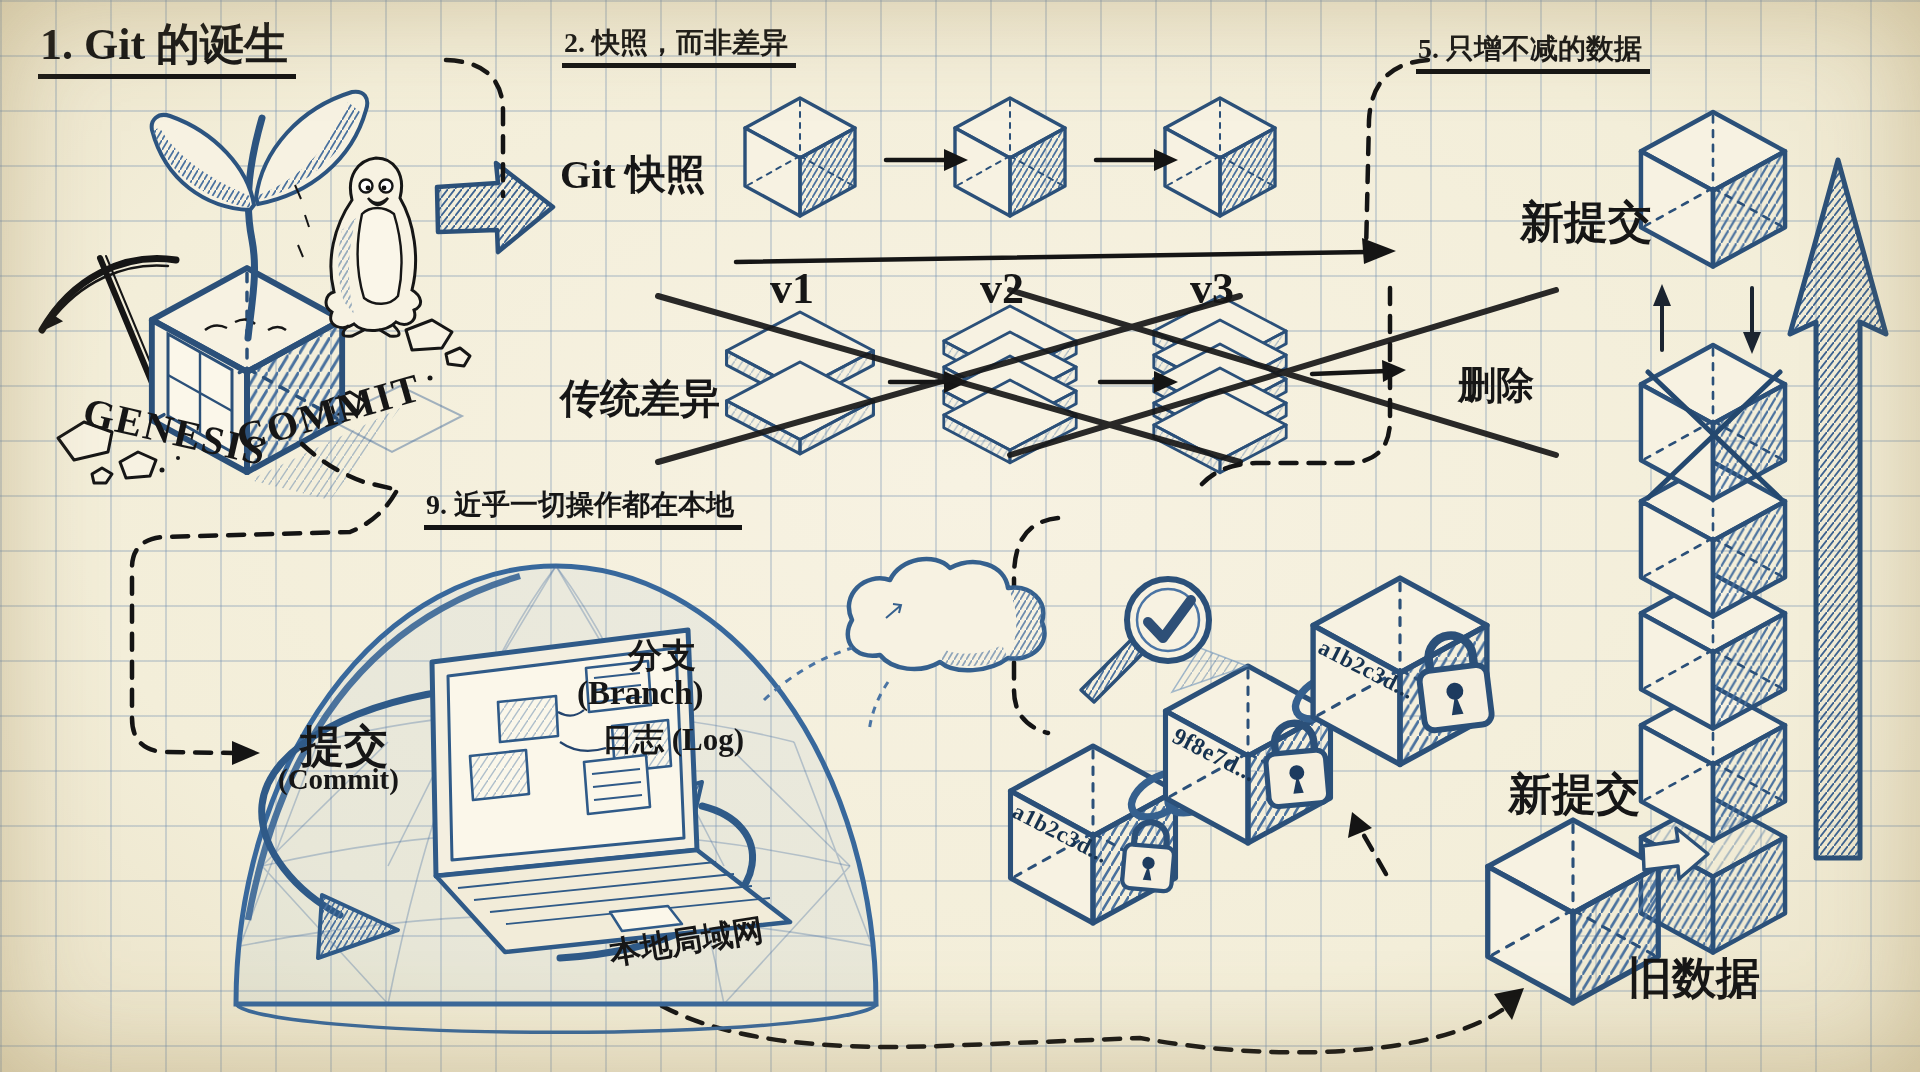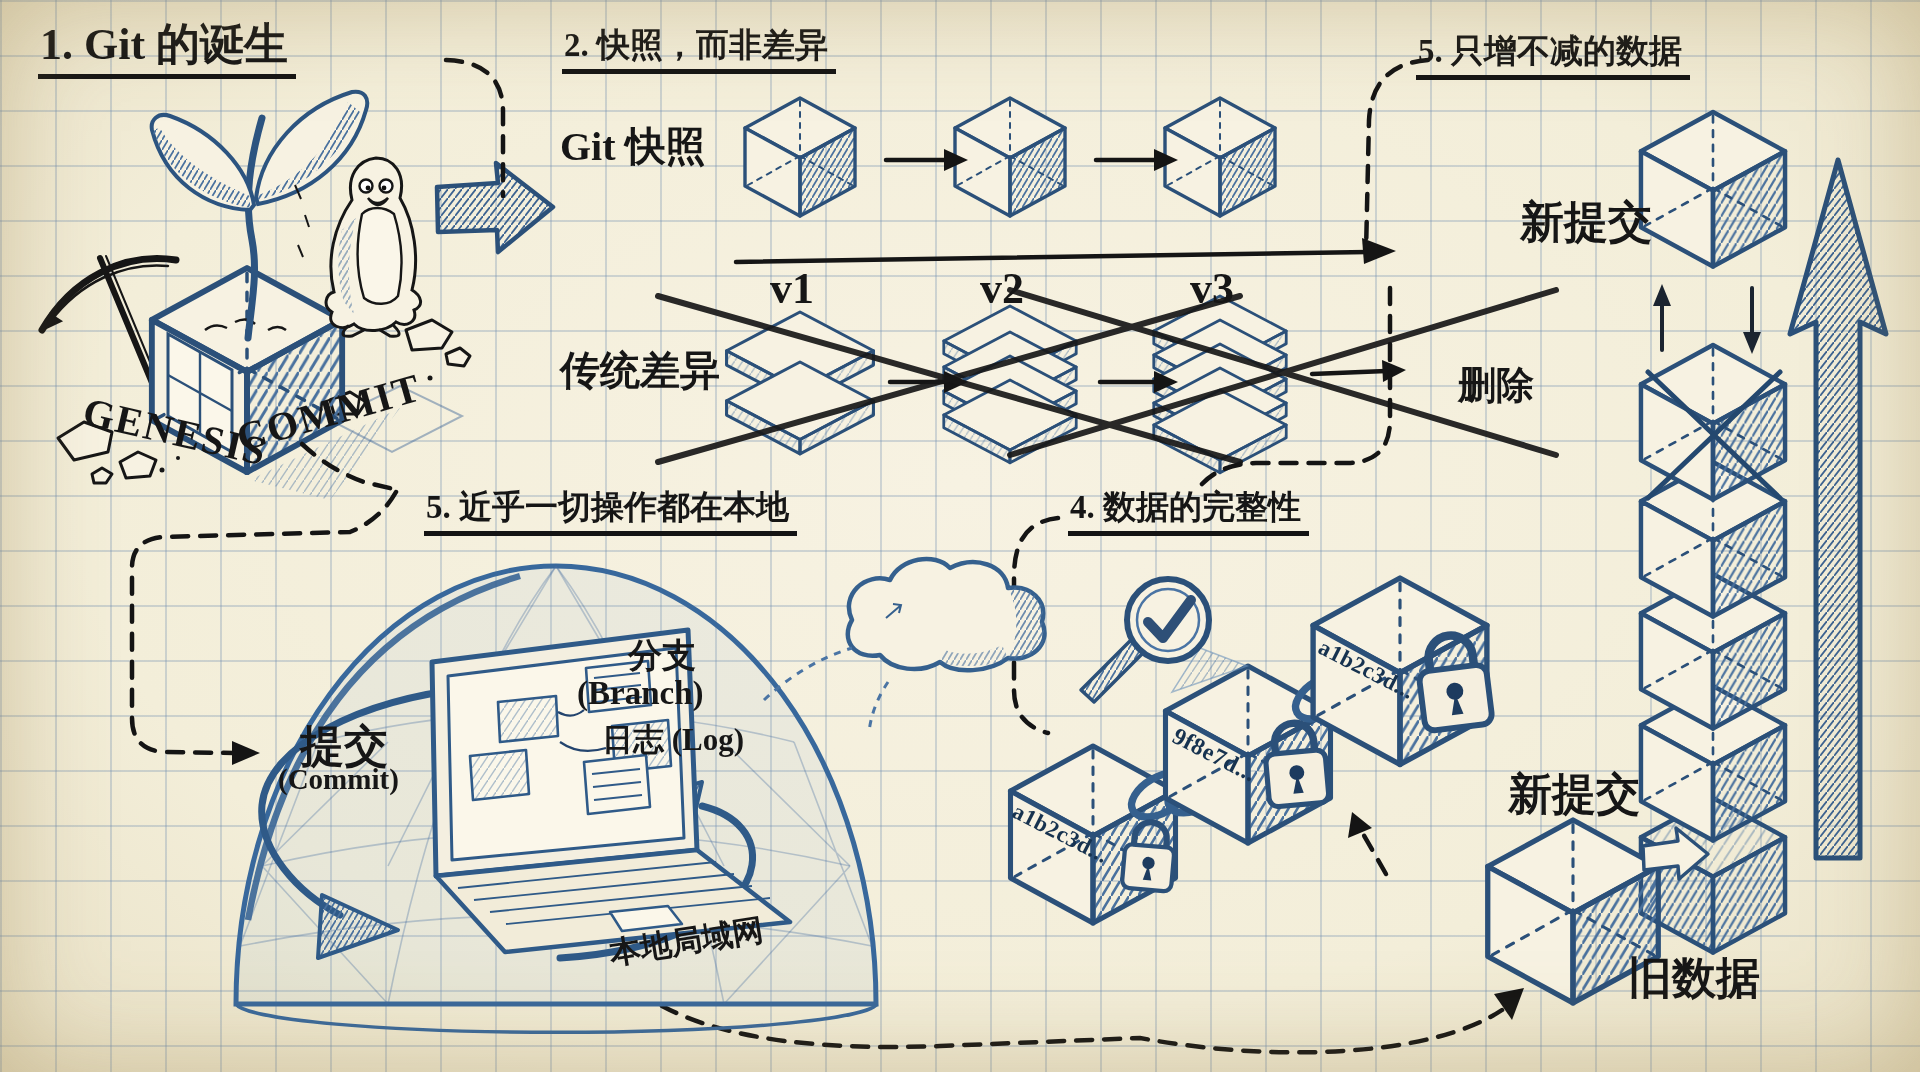--- a/index.html
+++ b/index.html
@@ -11,23 +11,23 @@
   #grid{
     position:absolute;inset:0;z-index:0;pointer-events:none;
     background-image:
       repeating-linear-gradient(to right,  rgba(110,140,175,.30) 0 1.6px, transparent 1.6px 55px),
       repeating-linear-gradient(to bottom, rgba(110,140,175,.30) 0 1.6px, transparent 1.6px 55px);
   }
   #vignette{position:absolute;inset:0;z-index:4;pointer-events:none;
     box-shadow:inset 0 0 110px rgba(150,123,66,.38);}
   svg.art{position:absolute;left:0;top:0;z-index:1;}
   .lbl{position:absolute;z-index:2;font-weight:700;color:#161616;white-space:nowrap;line-height:1.05;}
-  .title{font-size:33px;border-bottom:5px solid #141414;padding:0 8px 6px 2px;}
+  .title{font-size:28px;border-bottom:5px solid #141414;padding:0 8px 6px 2px;}
   .t1{font-size:44px;}
-  .big{font-size:40px;}
+  .big{font-size:40px;margin-top:28px;}
   .mid{font-size:44px;}
   .small{font-size:29px;}
   .ctr{}
   .hash{font-size:23px;color:#16324f;letter-spacing:.5px;}
   .rot{transform-origin:left center;}
 </style>
 </head>
 <body>
 
 <div id="stage">
@@ -280,22 +280,21 @@
         <line x1="1752" y1="288" x2="1752" y2="338"></line>
           <path d="M1752,354 L1743,332 L1761,332 Z" stroke="none"></path>
       </g>
       <use href="#cubeG" transform="translate(1573,820) scale(1.55)"></use>
       <path d="M1643,846 L1678,841 L1676,828 L1708,854 L1679,879 L1678,866 L1644,870 Z" fill="#f7f2e2" stroke="#2b5079" stroke-width="3.5" stroke-linejoin="round"></path>
     </g>
   </svg>
 
   <div class="lbl title t1" style="left:38px;top:22px">1. Git 的诞生</div>
   <div class="lbl title" style="left:562px;top:28px">2. 快照，而非差异</div>
-  <div class="lbl title" style="left:424px;top:490px">5. 近乎一切操作都在本地</div>
-  <div class="lbl title" style="left:1068px;top:490px">4. 数据的完整性</div>
+  <div class="lbl title" style="left:424px;top:490px">9. 近乎一切操作都在本地</div>
   <div class="lbl title" style="left:1416px;top:34px">5. 只增不减的数据</div>
 
   <div class="lbl rot" style="left:84px;top:390px;font-size:40px;letter-spacing:2px;transform:rotate(13deg)">GENESIS</div>
   <div class="lbl rot" style="left:238px;top:418px;font-size:40px;letter-spacing:2px;transform:rotate(-16deg)">COMMIT</div>
 
   <div class="lbl big" style="left:560px;top:126px">Git 快照</div>
   <div class="lbl big" style="left:560px;top:350px">传统差异</div>
   <div class="lbl mid ctr" style="left:770px;top:266px;width:60px">v1</div>
   <div class="lbl mid ctr" style="left:980px;top:266px;width:60px">v2</div>
   <div class="lbl mid ctr" style="left:1190px;top:266px;width:60px">v3</div>

